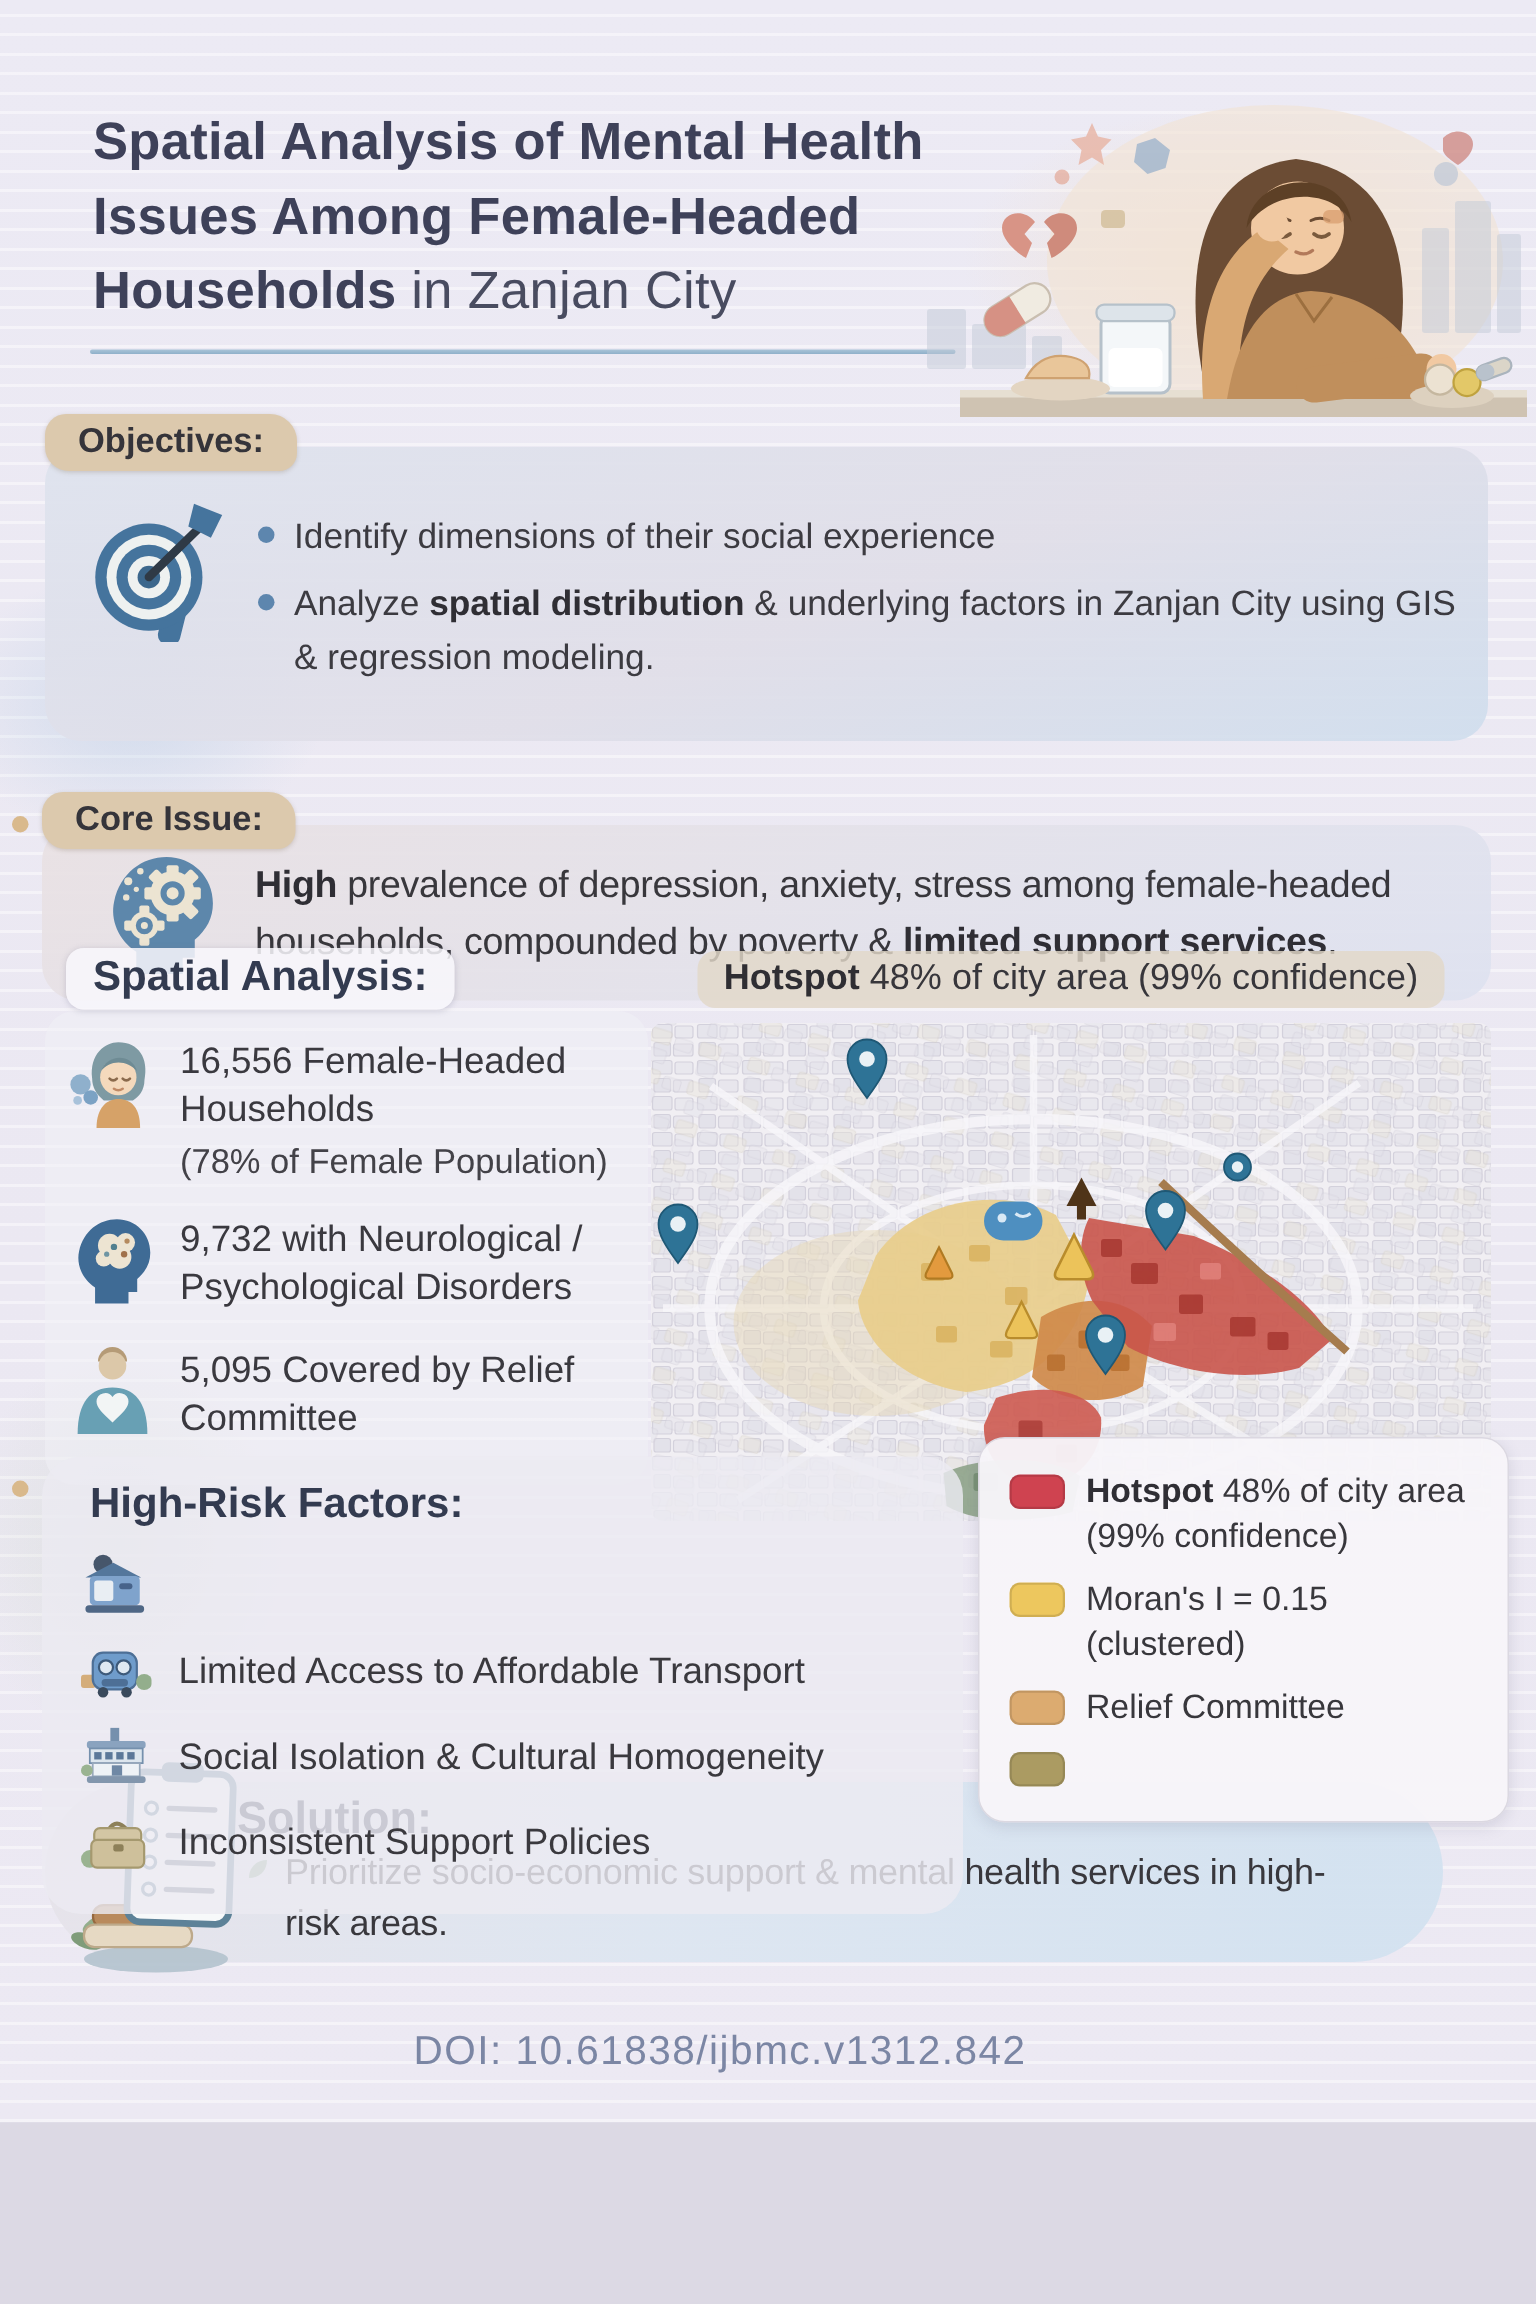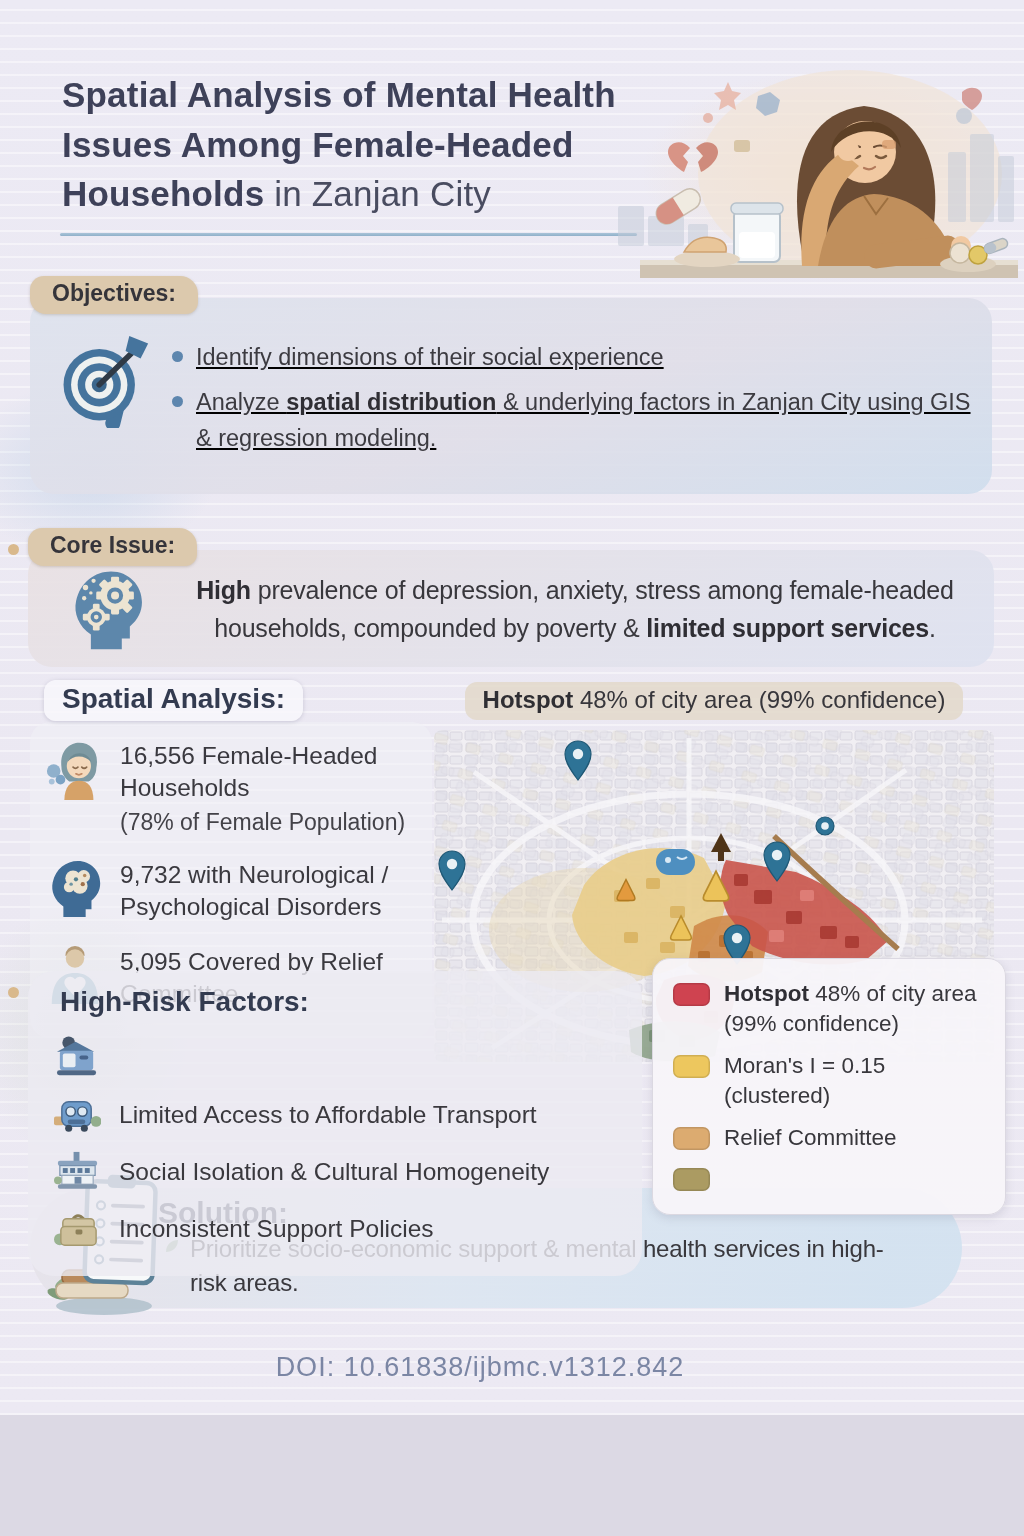--- a/index.html
+++ b/index.html
@@ -33,34 +33,34 @@
   
   .panel{ position:relative; border-radius:24px; }
 
   
   .sec-obj{ position:absolute; left:30px; top:276px; width:962px; }
   .obj-panel{ margin-top:-16px; min-height:196px; padding:32px 30px 26px 140px;
       background:linear-gradient(160deg, rgba(222,227,238,.95) 0%, rgba(224,222,232,.9) 55%, rgba(206,221,237,.88) 100%); }
   .obj-icon{ position:absolute; left:26px; top:36px; width:94px; height:94px; }
   .lead, .blt{ font-size:23.5px; color:#3c3b41; line-height:1.5; }
   .lead{ width:800px; margin-bottom:14px; }
-  .blist{ list-style:none;text-decoration:underline; }
+  .blist{ list-style:none; }
   .blist li{ position:relative; padding-left:26px; width:810px; margin-top:10px; }
   .blist .dot{ position:absolute; left:2px; top:11px; width:11px; height:11px; border-radius:50%; background:#5d86ae; }
   b{ font-weight:700; color:#2f2e34; }
 
   
   .sec-core{ position:absolute; left:28px; top:528px; width:966px; }
   .core-panel{ margin-top:-16px; min-height:102px; padding:22px 28px 20px 142px;
-      background:linear-gradient(150deg, rgba(233,225,227,.92), rgba(222,226,240,.92));text-align:center; }
+      background:linear-gradient(150deg, rgba(233,225,227,.92), rgba(222,226,240,.92)); }
   .core-icon{ position:absolute; left:36px; top:16px; width:86px; height:86px; }
   .core-text{ width:810px; font-size:25px; line-height:1.5; color:#38373c; font-weight:500; letter-spacing:-.2px; }
 
   
-  .sec-spatial{ position:absolute; left:30px; top:680px; width:964px; height:500px; }
+  .sec-spatial{ position:absolute; left:30px; top:632px; width:964px; height:500px; }
   .sp-head{ margin-left:14px; }
   .stats-panel{ position:absolute; left:0; top:42px; width:402px; padding:16px 10px 8px 14px;
       background:rgba(240,240,246,.55); border-radius:20px; }
   .stat{ display:flex; gap:14px; margin-bottom:20px; align-items:flex-start; }
   .stat svg{ flex:none; width:62px; height:62px; }
   .stat .txt{ font-size:24.5px; color:#3a393f; line-height:1.32; padding-top:2px; }
   .stat .txt .val{ }
   .stat .note{ font-size:23px; margin-top:2px; color:#434248; }
   .s1 .txt{ width:300px; } .s2 .txt{ width:320px; } .s3 .txt{ width:290px; }
 

